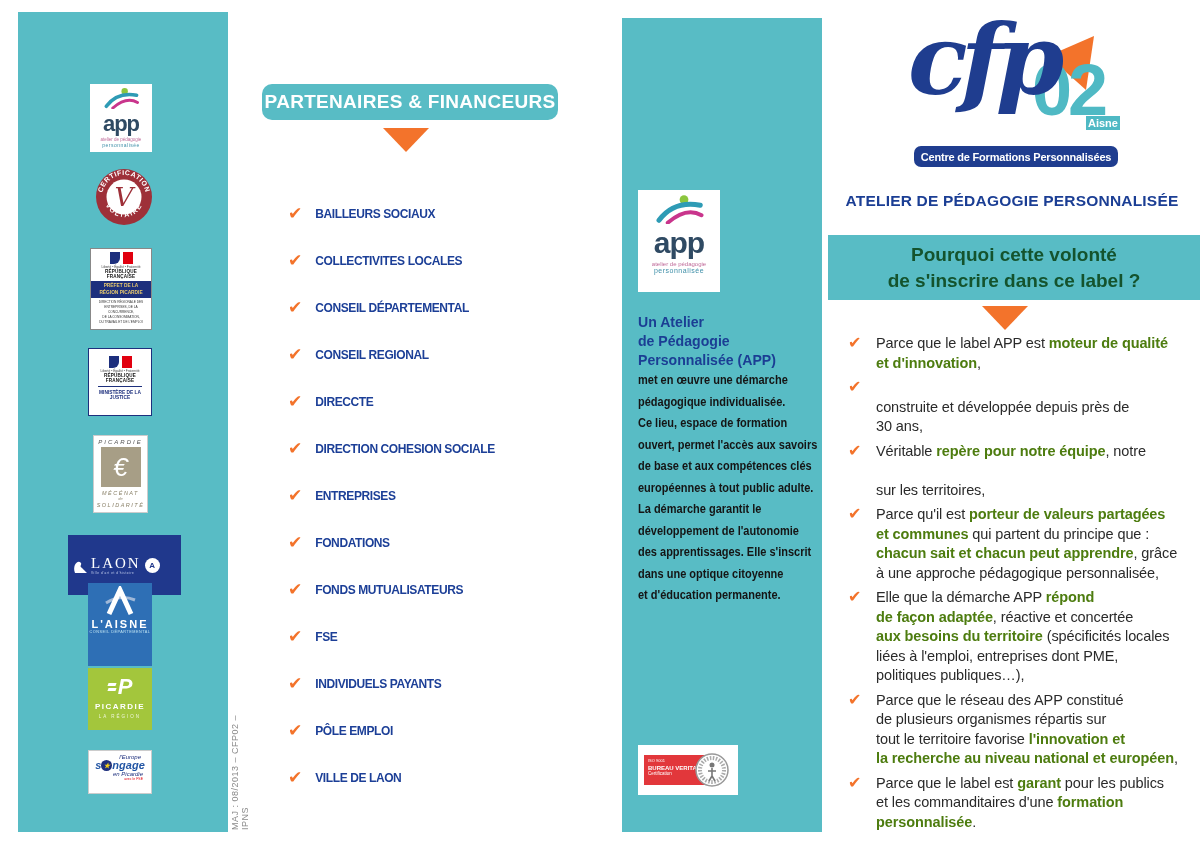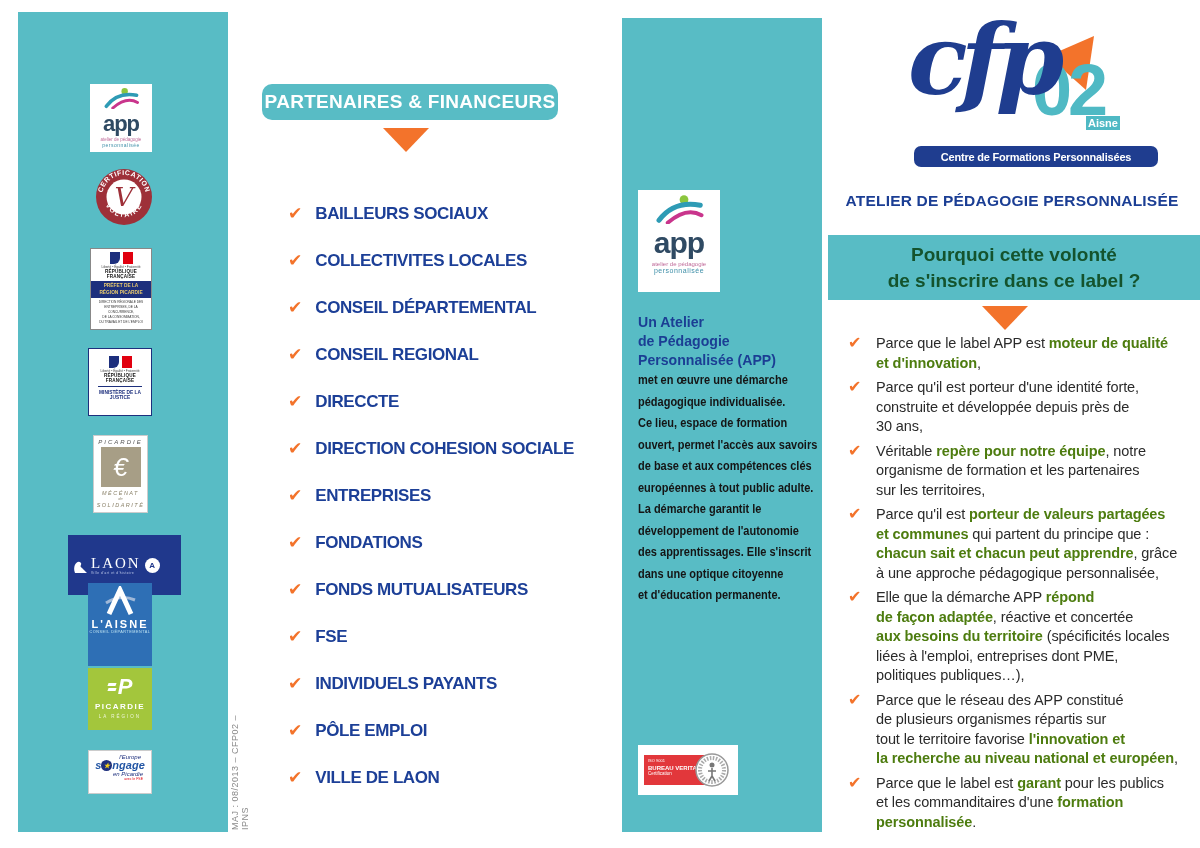--- a/index.html
+++ b/index.html
@@ -66,21 +66,21 @@
   
   .p-header{position:absolute;left:262px;top:84px;width:296px;height:36px;background:#58BCC5;
             border-radius:10px;color:#fff;font-weight:bold;font-size:19px;letter-spacing:.3px;
             display:flex;align-items:center;justify-content:center;}
   .tri{position:absolute;width:0;height:0;border-left:23px solid transparent;
        border-right:23px solid transparent;border-top:24px solid #F3732B;}
   .p-list{position:absolute;left:288px;top:190px;}
   .p-row{display:flex;align-items:center;height:47px;gap:13px;}
   .check{color:#F3732B;font-weight:bold;font-size:17px;
          font-family:"DejaVu Sans",sans-serif;line-height:1;}
-  .p-label{color:#1C3F97;font-weight:bold;font-size:17px;letter-spacing:-.4px;white-space:nowrap;}
+  .p-label{color:#1C3F97;font-weight:bold;font-size:12px;letter-spacing:-.4px;white-space:nowrap;}
   
   .mid-head{position:absolute;left:16px;top:294px;font-size:15px;font-weight:bold;color:#1B3E94;
             line-height:19px;white-space:pre-line;transform:scaleX(.94);transform-origin:left top;}
   .mid-body{position:absolute;left:16px;top:352px;width:200px;font-size:12.5px;font-weight:bold;
             color:#151515;line-height:21.5px;white-space:pre;transform:scaleX(.88);transform-origin:left top;}
   .veritas{position:absolute;left:16px;top:727px;width:100px;height:50px;background:#fff;}
   .bv-band{position:absolute;left:6px;top:10px;width:66px;height:30px;background:#E2373B;color:#fff;
            text-align:left;padding:3px 0 0 4px;box-sizing:border-box;}
   .bv-iso{font-size:4px;}
   .bv-name{font-size:6px;font-weight:bold;margin-top:2px;}
@@ -88,21 +88,21 @@
   .bv-seal{position:absolute;right:8px;top:7px;}
   
   .cfp-wrap{position:absolute;left:900px;top:20px;width:290px;height:152px;}
   .cfp-word{position:absolute;left:8px;top:-14px;z-index:2;font-family:"DejaVu Serif",serif;
             font-style:italic;font-weight:bold;font-size:98px;color:#1F3D8F;letter-spacing:-7px;line-height:1.1;}
   .cfp-tri{position:absolute;left:148px;top:16px;z-index:0;}
   .cfp-num{position:absolute;left:132px;top:34px;z-index:1;font-size:72px;font-weight:bold;
            color:#4FB9C4;letter-spacing:-4px;line-height:1;}
   .cfp-dept{position:absolute;left:186px;top:96px;z-index:3;font-size:11px;font-weight:bold;
             color:#fff;background:#4FB9C4;padding:0 2px;line-height:1.3;}
-  .cfp-pill{position:absolute;left:14px;top:126px;z-index:3;width:244px;height:21px;background:#1F3D8F;
+  .cfp-pill{position:absolute;left:14px;top:126px;z-index:3;width:204px;height:21px;background:#1F3D8F;
             border-radius:7px;color:#fff;font-weight:bold;font-size:11px;letter-spacing:-.2px;
             display:flex;align-items:center;justify-content:center;}
   .r-title{position:absolute;left:832px;top:192px;width:360px;text-align:center;font-size:15.5px;
            font-weight:bold;color:#1B3E94;letter-spacing:.2px;}
   .banner{position:absolute;left:828px;top:235px;width:372px;height:65px;background:#58BCC5;color:#14532d;
           font-weight:bold;font-size:19px;line-height:26px;text-align:center;white-space:pre-line;
           display:flex;align-items:center;justify-content:center;}
   .reasons{position:absolute;left:848px;top:334px;width:344px;}
   .reason{display:flex;margin-bottom:5px;}
   .reason .check{font-size:16px;width:28px;flex:none;margin-top:1px;}
@@ -345,25 +345,25 @@
 de s'inscrire dans ce label ?</div>
   <div class="tri" style="left:982px;top:306px;"></div>
 
   <div class="reasons">
       <div class="reason">
         <span class="check">✔</span>
         <div class="reason-text"><span>Parce que le label APP est </span><span class="b">moteur de qualité</span><br><span class="b">et d'innovation</span><span>,</span></div>
       </div>
       <div class="reason">
         <span class="check">✔</span>
-        <div class="reason-text"><span>Parce qu'il est porteur d'une identité forte,</span><br><span>construite et développée depuis près de</span><br><span>30 ans,</span></div>
-      </div>
-      <div class="reason">
-        <span class="check">✔</span>
-        <div class="reason-text"><span>Véritable </span><span class="b">repère pour notre équipe</span><span>, notre</span><br><span>organisme de formation et les partenaires</span><br><span>sur les territoires,</span></div>
+        <div class="reason-text"><br><span>construite et développée depuis près de</span><br><span>30 ans,</span></div>
+      </div>
+      <div class="reason">
+        <span class="check">✔</span>
+        <div class="reason-text"><span>Véritable </span><span class="b">repère pour notre équipe</span><span>, notre</span><br><br><span>sur les territoires,</span></div>
       </div>
       <div class="reason">
         <span class="check">✔</span>
         <div class="reason-text"><span>Parce qu'il est </span><span class="b">porteur de valeurs partagées</span><br><span class="b">et communes</span><span> qui partent du principe que :</span><br><span class="b">chacun sait et chacun peut apprendre</span><span>, grâce</span><br><span>à une approche pédagogique personnalisée,</span></div>
       </div>
       <div class="reason">
         <span class="check">✔</span>
         <div class="reason-text"><span>Elle que la démarche APP </span><span class="b">répond</span><br><span class="b">de façon adaptée</span><span>, réactive et concertée</span><br><span class="b">aux besoins du territoire</span><span> (spécificités locales</span><br><span>liées à l'emploi, entreprises dont PME,</span><br><span>politiques publiques…),</span></div>
       </div>
       <div class="reason">

